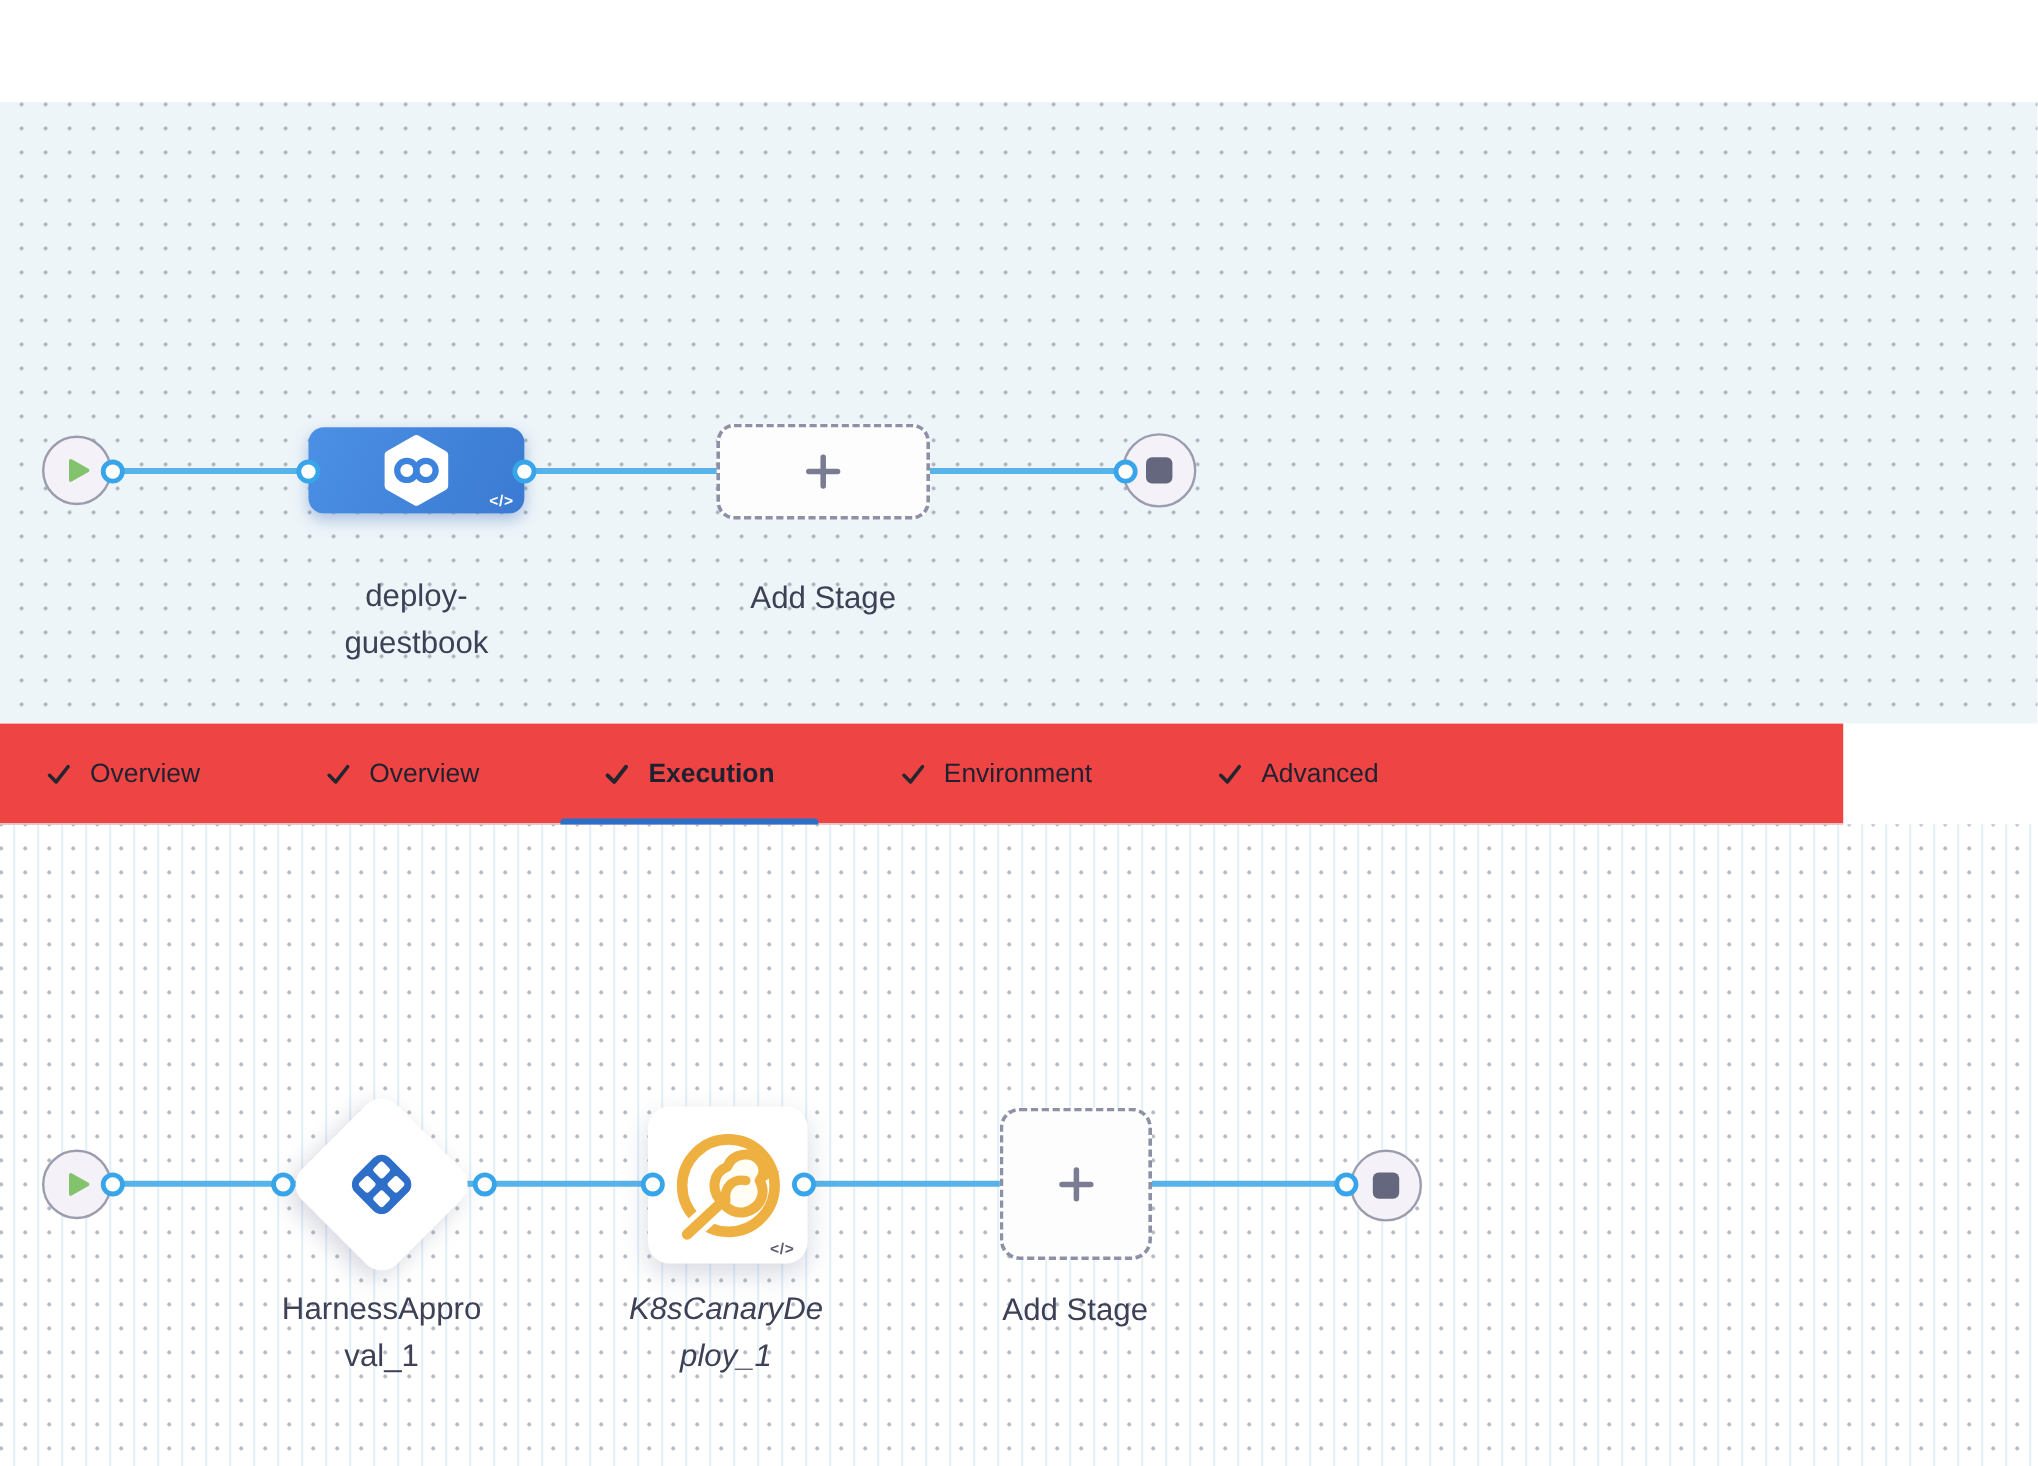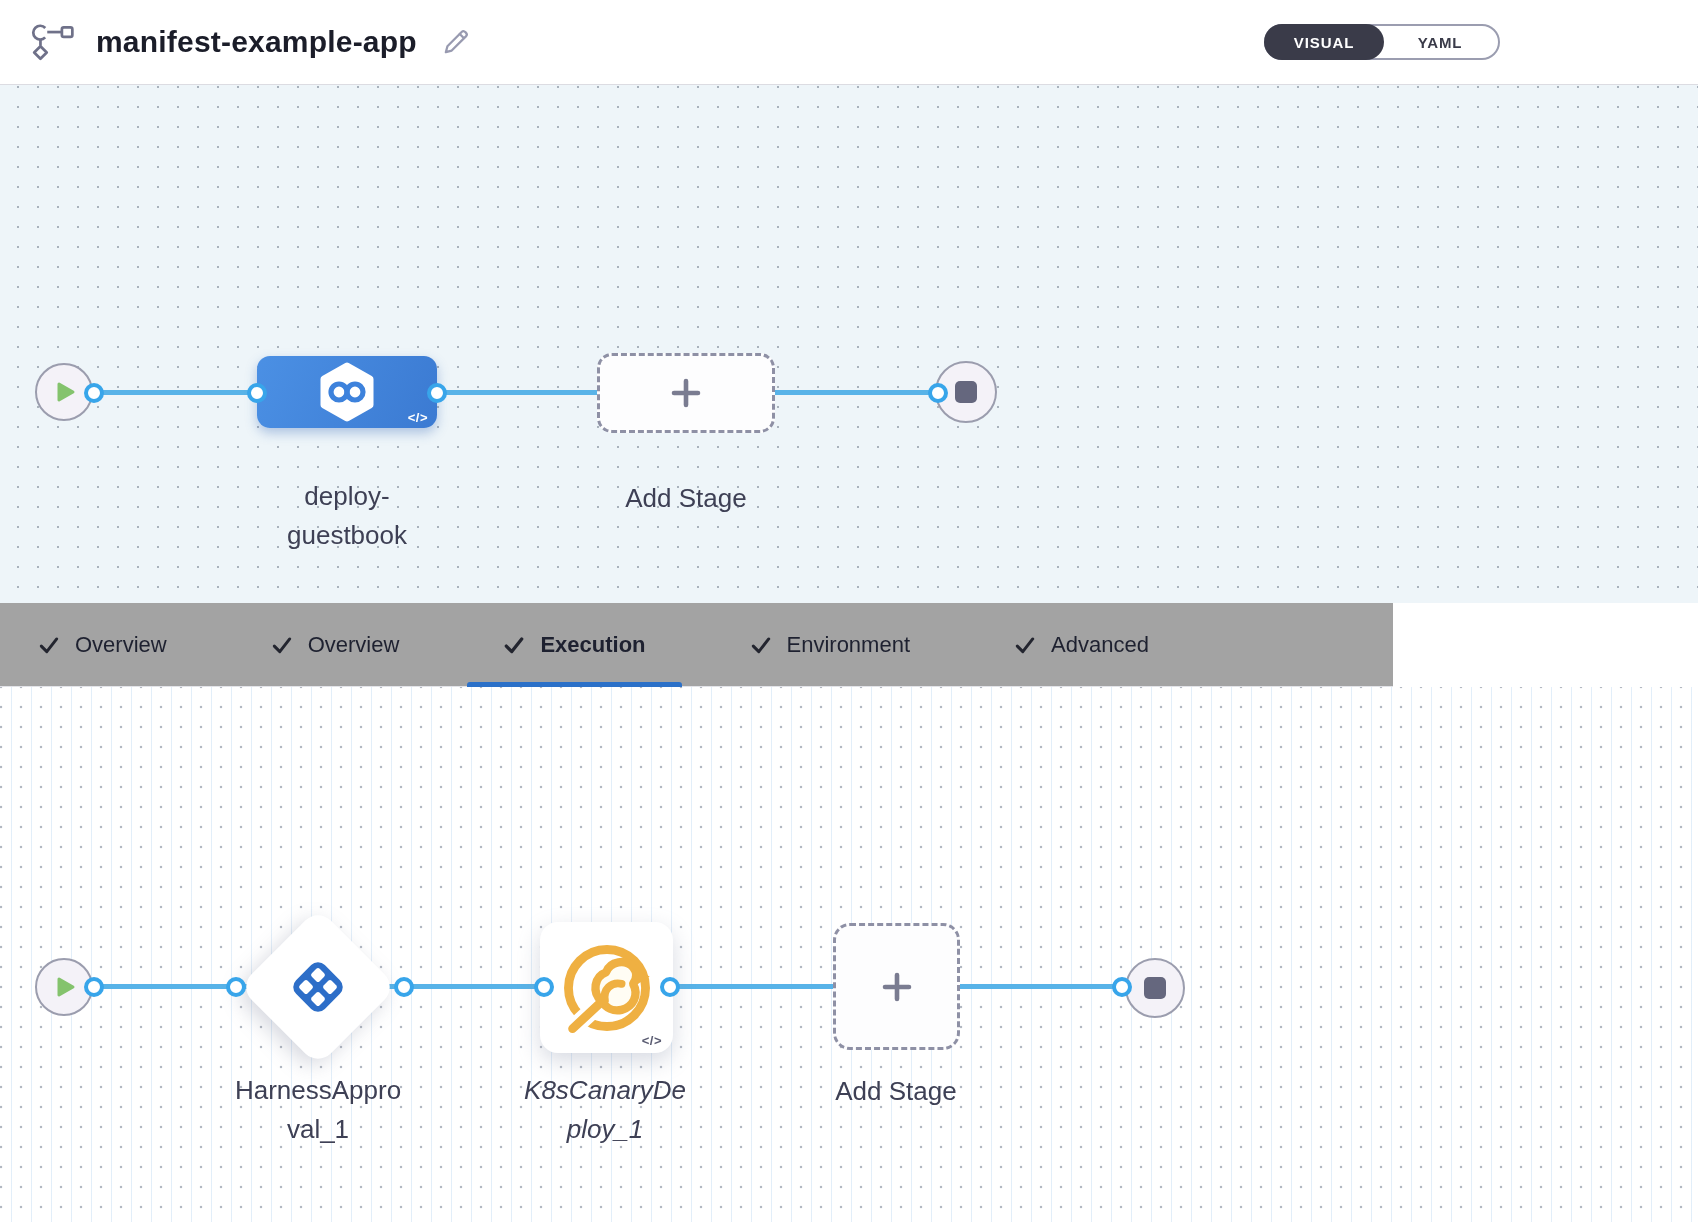--- a/index.html
+++ b/index.html
@@ -57,57 +57,35 @@
   .diamond-node { position:absolute; left:262px; top:244px; width:112px; height:112px; z-index:3; cursor:pointer; }
   .diamond-bg { position:absolute; inset:0; background:#fff; border-radius:18px; transform:rotate(45deg);
                 box-shadow:0 8px 20px rgba(110,120,145,0.28); }
   .diamond-node svg { position:absolute; left:25px; top:25px; }
   .step-card { position:absolute; left:540px; top:235px; width:133px; height:131px; background:#fff;
                border-radius:18px; box-shadow:0 8px 22px rgba(130,140,165,0.32);
                display:flex; align-items:center; justify-content:center; z-index:3; cursor:pointer; }
   .step-card .code-badge { right:11px; bottom:5px; color:#595b71; }
 
   
-  .tabbar { position:absolute; top:603px; left:0; width:1393px; height:84px; background:#a3a3a3;
+  .tabbar { position:absolute; top:603px; left:0; width:1536px; height:84px; background:#ef4444;
             border-bottom:1px solid #e2e3e8; display:flex; align-items:center; padding-left:38px;
             gap:104px; z-index:9; }
   .tab { position:relative; height:84px; display:flex; align-items:center; gap:15px;
          font-size:22px; font-weight:500; color:#1e2130; cursor:pointer; }
   .tab.active { font-weight:700; }
   .tab.active::after { content:""; position:absolute; left:-36px; right:-36px; bottom:0;
                        height:5px; background:#2b70c8; border-radius:3px 3px 0 0; }
   .tab svg { flex:0 0 auto; }
 </style>
 </head>
 <body>
 
 <div class="app">
 
-  <div class="header">
-    <svg class="pipeline-glyph" viewBox="0 0 44 36">
-      <g fill="none" stroke="#6f7189" stroke-width="2.6" stroke-linejoin="round">
-        <path d="M14.5 13.6 A6.6 6.6 0 1 1 14.6 4.6"></path>
-        <rect x="30.5" y="4" width="10" height="9" rx="1.8"></rect>
-        <path d="M16.5 8.5 H30"></path>
-        <path d="M10 15.8 V21.5"></path>
-        <path d="M10 22 L16 28 L10 34 L4 28 Z"></path>
-      </g>
-    </svg>
-    <div class="page-title">manifest-example-app</div>
-    <svg class="pencil" viewBox="0 0 28 28">
-      <g fill="none" stroke="#989ab0" stroke-width="2.1" stroke-linejoin="round" stroke-linecap="round">
-        <path d="M4.5 23.5 L6 18 L19.5 4.5 Q21 3 23 5 Q25 7 23.5 8.5 L10 22 L4.5 23.5 Z"></path>
-        <path d="M17.5 6.5 L21 10"></path>
-      </g>
-    </svg>
-    <div class="toggle">
-      <div class="seg active">VISUAL</div>
-      <div class="seg">YAML</div>
-    </div>
-  </div>
 
   <div class="stage-canvas">
     <div class="wire" style="left:92px; top:305px; width:846px;"></div>
 
     <div class="endcap" style="left:35px; top:278px;">
       <svg width="26" height="24" viewBox="0 0 26 24">
         <path d="M8 4 L22 12 L8 20 Z" fill="#84c36d" stroke="#84c36d" stroke-width="3" stroke-linejoin="round"></path>
       </svg>
     </div>
 

